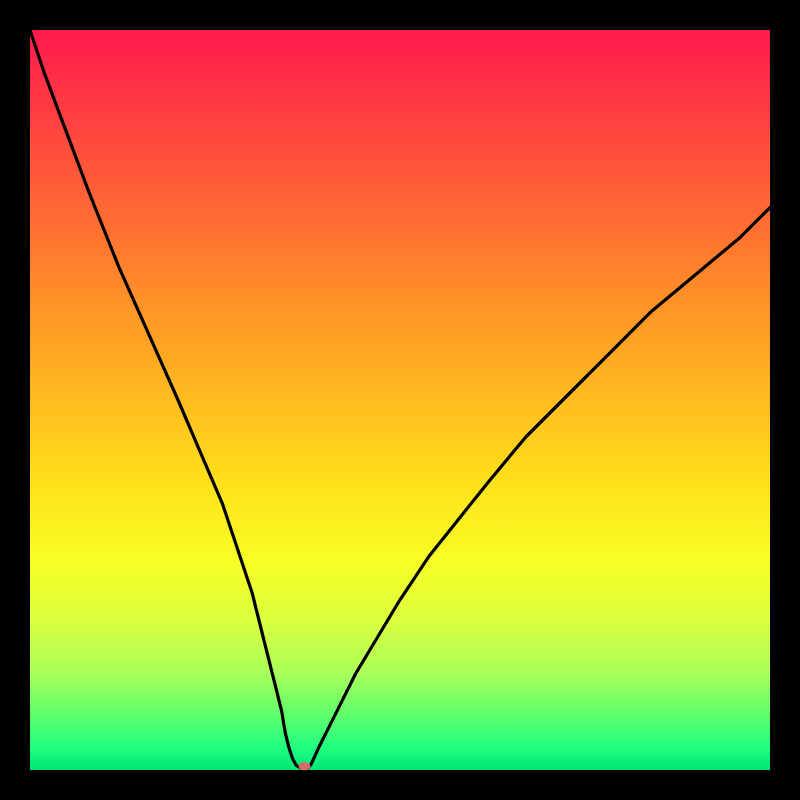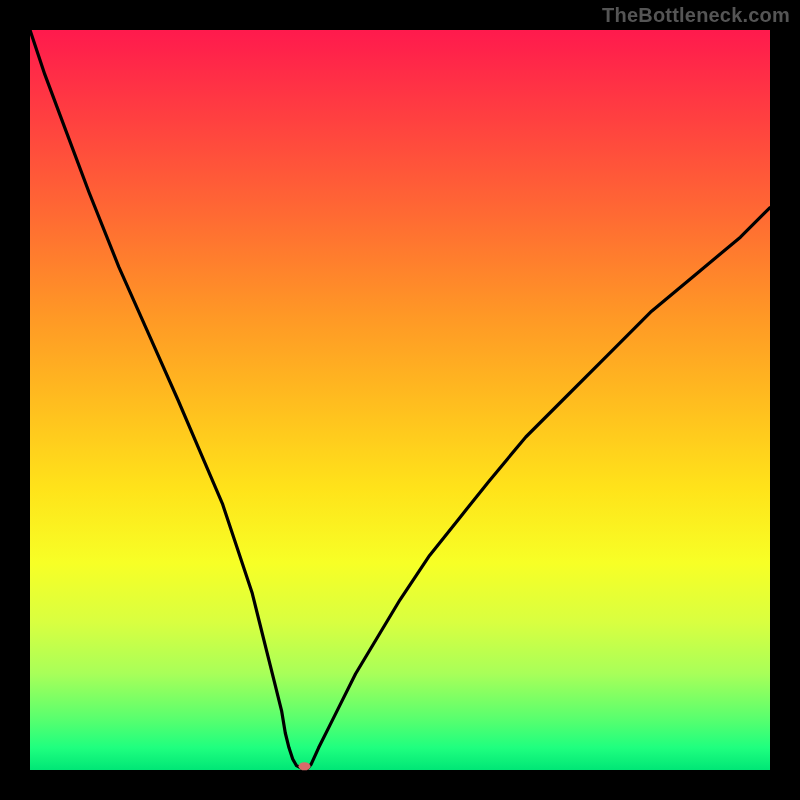--- a/index.html
+++ b/index.html
@@ -67,21 +67,20 @@
   }
   .marker {
     fill: #d96a6a;
     stroke: none;
   }
 </style>
 </head>
 <body>
 
 <div class="stage">
-  <div class="watermark">TheBottleneck.com</div>
 
   <div class="plot-area">
     <svg class="curve" viewBox="0 0 740 740" preserveAspectRatio="none">
       <path id="curve-path" d="M0.0 0.0 L14.8 44.4 L37.0 103.6 L59.2 162.8 L88.8 236.8 L118.4 303.4 L148.0 370.0 L170.2 421.8 L192.4 473.6 L207.2 518.0 L222.0 562.4 L229.4 592.0 L236.8 621.6 L244.2 651.2 L251.6 680.8 L255.3 703.0 L259.0 717.8 L262.7 728.9 L266.4 735.6 L272.3 738.5 L277.5 738.5 L281.2 734.1 L288.6 717.8 L299.7 695.6 L310.8 673.4 L325.6 643.8 L347.8 606.8 L370.0 569.8 L399.6 525.4 L429.2 488.4 L458.8 451.4 L495.8 407.0 L532.8 370.0 L577.2 325.6 L621.6 281.2 L666.0 244.2 L710.4 207.2 L740.0 177.6"></path>
       <ellipse id="marker-dot" class="marker" cx="274.5" cy="736.3" rx="6" ry="4"></ellipse>
     </svg>
   </div>
 </div>
 
 </body></html>

